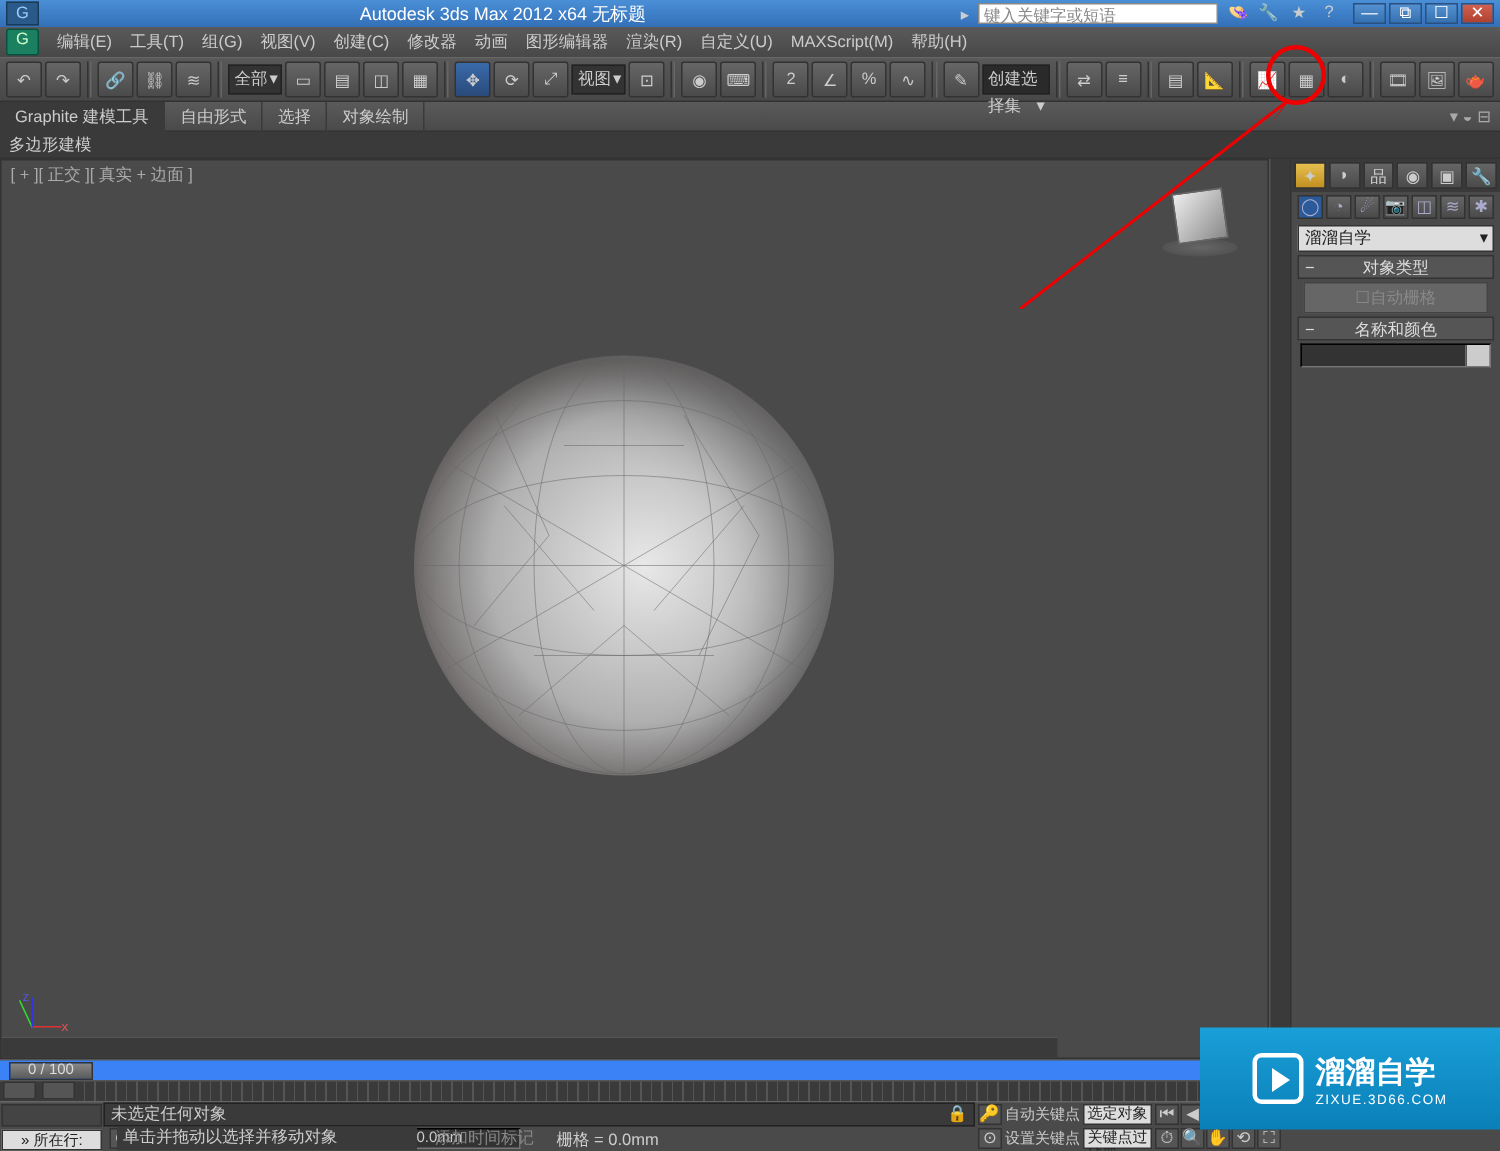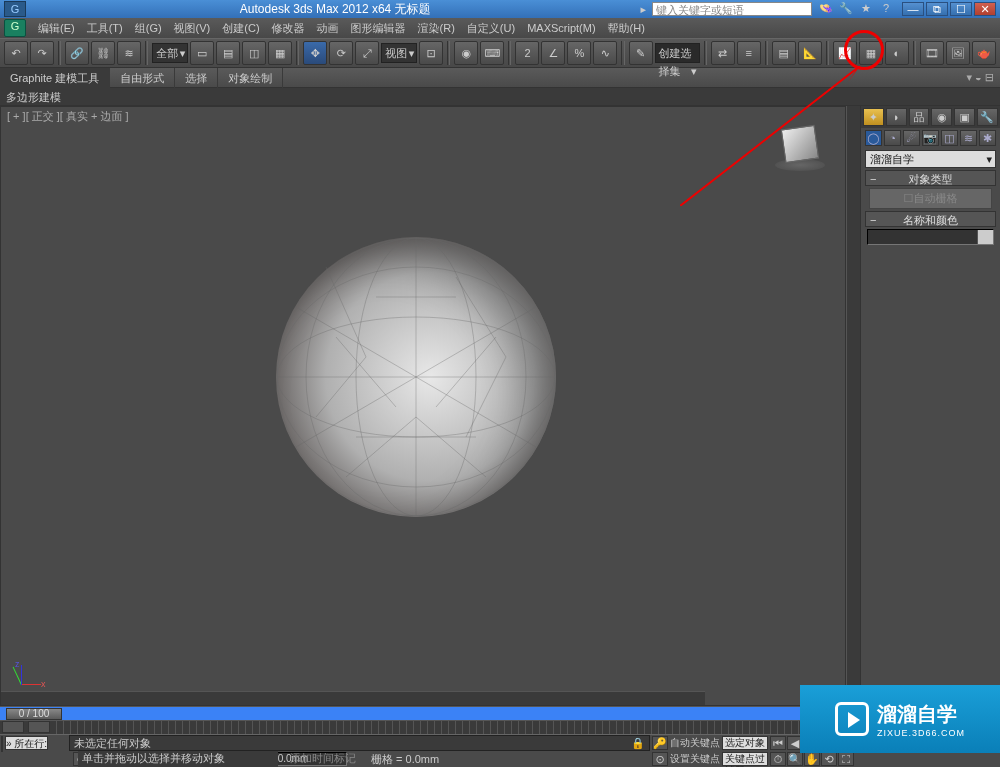--- a/index.html
+++ b/index.html
@@ -83,21 +83,21 @@
 .vscroll { width: 14px; background: #3a3a3a; border-left: 1px solid #555; }
 
 
 .timeslider { height: 14px; background: #3b82f6; display: flex; align-items: center; border-top: 1px solid #555; }
 .timeslider .handle { width: 56px; height: 12px; background: linear-gradient(#888,#5a5a5a); border: 1px solid #333; margin-left: 6px; color: #ddd; text-align: center; line-height: 10px; font-size: 10px; }
 .trackbar { height: 14px; background: #3a3a3a; border-top: 1px solid #555; display: flex; }
 .trackbar .tbtn2 { width: 22px; height: 12px; background: #555; border: 1px solid #333; margin: 0 2px; }
 .trackbar .ruler { flex: 1; background: repeating-linear-gradient(to right, #555 0, #555 1px, transparent 1px, transparent 7px); position: relative; margin: 0 4px; }
 
 .statusbar { height: 34px; background: #4a4a4a; border-top: 1px solid #666; display: flex; }
-.sb-left { width: 69px; display:flex; flex-direction:row;}
+.sb-left { width: 69px; display:flex; flex-direction:column;}
 .sb-left .script { height: 16px; background: #444; border: 1px solid #333; margin: 1px; }
 .sb-left .label { height: 14px; background: #ddd; color: #222; text-align: center; line-height: 14px; border: 1px solid #333; margin: 1px; font-size: 10px; }
 .sb-mid { flex: 1; display: flex; flex-direction: column; }
 .sb-prompt { height: 16px; background: #3a3a3a; border: 1px solid #222; color: #ccc; padding-left: 4px; line-height: 14px; display: flex; }
 .sb-prompt .lock { margin-left: auto; margin-right: 4px; }
 .sb-coords { height: 16px; display: flex; gap: 2px; align-items: center; padding: 0 4px; }
 .coord-btn { width: 16px; height: 14px; background: #555; border: 1px solid #333; color: #ccc; text-align: center; line-height: 12px; }
 .coord-in { width: 84px; height: 14px; background: #333; border: 1px inset #222; color: #ccc; padding-left: 2px; line-height: 12px; font-size: 10px; }
 .sb-right { width: 350px; display: flex; flex-direction: column; }
 .sb-right-row { height: 16px; display: flex; align-items: center; gap: 2px; padding: 0 2px; }

